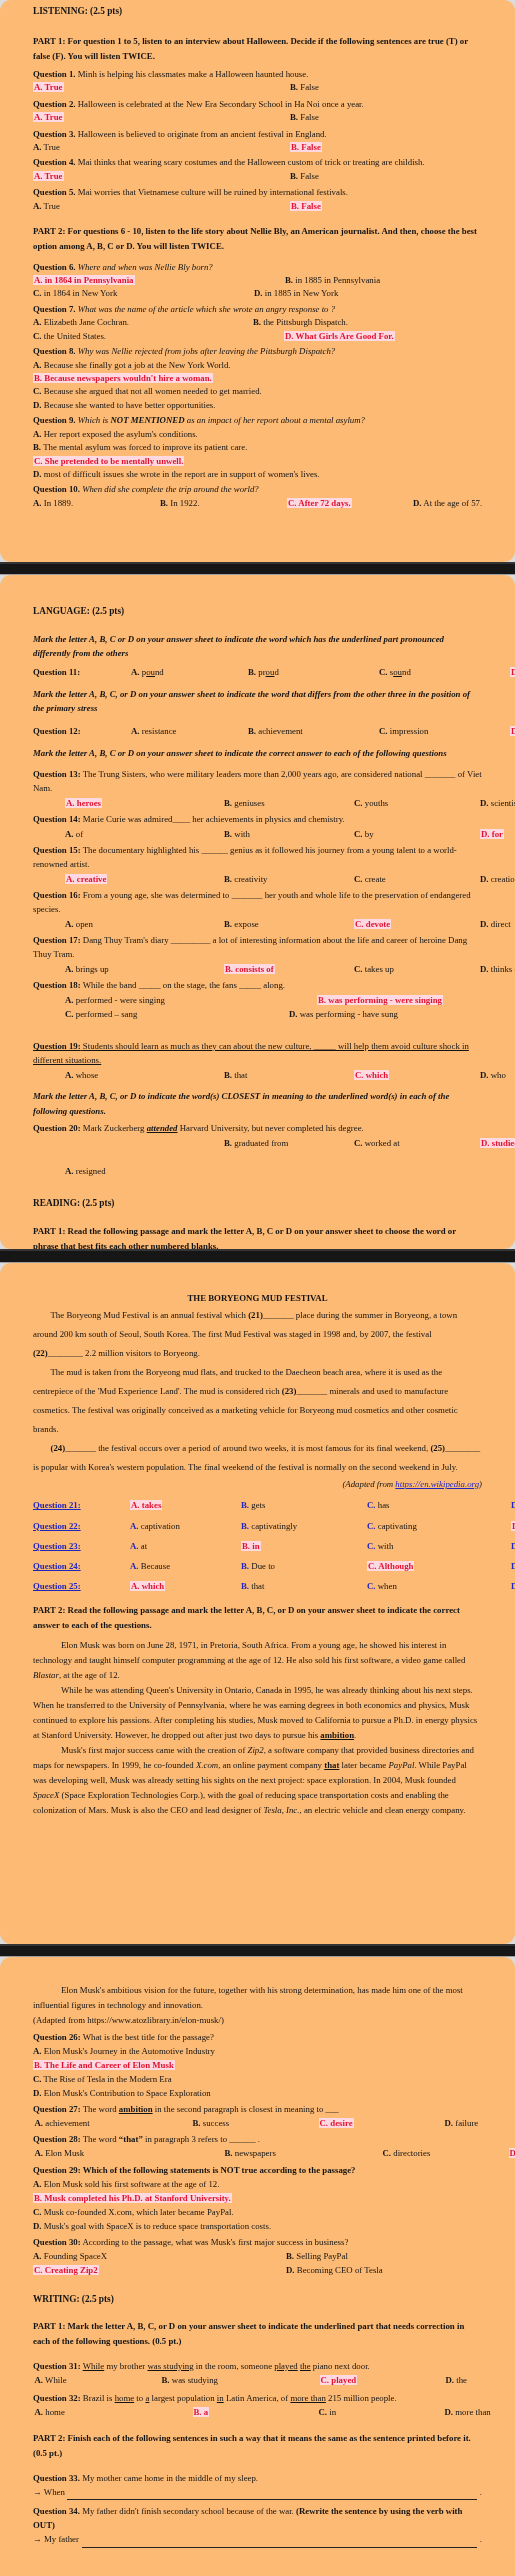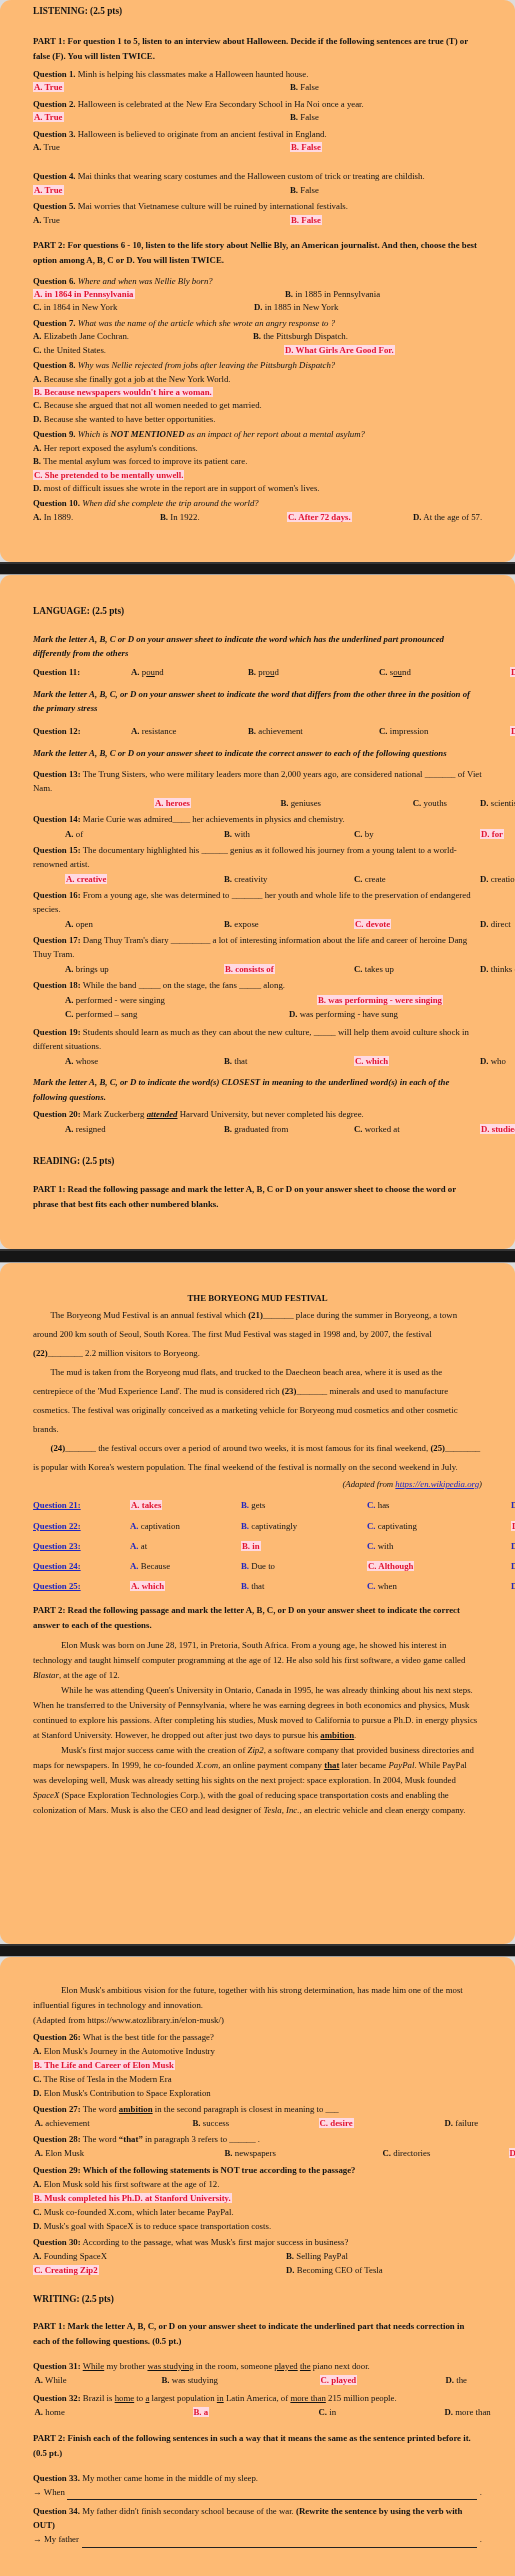--- a/index.html
+++ b/index.html
@@ -64,21 +64,21 @@
 
     <div class="q" style="margin-top:3.1px;">
       <span class="qlabel">Question 3.</span>
       <span>Halloween is believed to originate from an ancient festival in England.</span>
     </div>
     <div class="row">
       <span class="cell" style="width:224px;"><span class="optlet">A.</span> <span>True</span></span>
       <span class="cell"><span class="ans"><span class="optlet">B.</span> <span>False</span></span></span>
     </div>
 
-    <div class="q" style="margin-top:16px;">
+    <div class="q" style="margin-top:2px;">
       <span class="qlabel">Question 4.</span>
       <span>Mai thinks that wearing scary costumes and the Halloween custom of trick or treating are childish.</span>
     </div>
     <div class="row">
       <span class="cell" style="width:224px;"><span class="ans"><span class="optlet">A.</span> <span>True</span></span></span>
       <span class="cell"><span class="optlet">B.</span> <span>False</span></span>
     </div>
 
     <div class="q" style="margin-top:3.1px;">
       <span class="qlabel">Question 5.</span>
@@ -169,21 +169,21 @@
       <span class="cell" style="width:98px;"><span class="optlet">C.</span> <span>impression</span></span>
       <span class="cell"><span class="ans"><span class="optlet">D.</span> <span>enemy</span></span></span>
     </div>
 
     <div class="instr" style="margin-top:8.2px;">Mark the letter A, B, C or D on your answer sheet to indicate the correct answer to each of the following questions</div>
 
     <div class="q" style="margin-top:6.2px;">
       <span class="qlabel">Question 13:</span>
       <span>The Trung Sisters, who were military leaders more than 2,000 years ago, are considered national _______ of Viet Nam.</span>
     </div>
-    <div class="row" style="padding-left:32px;margin:1px 0 2.1px;text-align:right;">
+    <div class="row" style="padding-left:32px;margin:1px 0 2.1px;">
       <span class="cell" style="width:126px;"><span class="ans"><span class="optlet">A.</span> <span>heroes</span></span></span>
       <span class="cell" style="width:97px;"><span class="optlet">B.</span> <span>geniuses</span></span>
       <span class="cell" style="width:93px;"><span class="optlet">C.</span> <span>youths</span></span>
       <span class="cell"><span class="optlet">D.</span> <span>scientists</span></span>
     </div>
 
     <div class="q" style="margin-top:2.1px;">
       <span class="qlabel">Question 14:</span>
       <span>Marie Curie was admired____ her achievements in physics and chemistry.</span>
     </div>
@@ -233,38 +233,38 @@
     </div>
     <div class="row" style="padding-left:32px;margin-top:1px;">
       <span class="cell" style="width:219px;"><span class="optlet">A.</span> <span>performed - were singing</span></span>
       <span class="cell"><span class="ans"><span class="optlet">B.</span> <span>was performing - were singing</span></span></span>
     </div>
     <div class="row" style="padding-left:32px;margin-bottom:2.1px;">
       <span class="cell" style="width:191px;"><span class="optlet">C.</span> <span>performed – sang</span></span>
       <span class="cell"><span class="optlet">D.</span> <span>was performing - have sung</span></span>
     </div>
 
-    <div class="q" style="margin-top:4px;">
+    <div class="q" style="margin-top:18px;text-decoration:underline;">
       <span class="qlabel">Question 19:</span>
       <span>Students should learn as much as they can about the new culture, _____ will help them avoid culture shock in different situations.</span>
     </div>
     <div class="row" style="padding-left:32px;margin:1px 0 2.1px;">
       <span class="cell" style="width:126px;"><span class="optlet">A.</span> <span>whose</span></span>
       <span class="cell" style="width:97px;"><span class="optlet">B.</span> <span>that</span></span>
       <span class="cell" style="width:93px;"><span class="ans"><span class="optlet">C.</span> <span>which</span></span></span>
       <span class="cell"><span class="optlet">D.</span> <span>who</span></span>
     </div>
 
     <div class="instr" style="margin-top:7.2px;">Mark the letter A, B, C, or D to indicate the word(s) CLOSEST in meaning to the underlined word(s) in each of the following questions.</div>
     <div class="q" style="margin-top:3.1px;">
       <span class="qlabel">Question 20:</span>
       <span><span>Mark Zuckerberg </span><span class="sb si su">attended</span><span> Harvard University, but never completed his degree.</span></span>
     </div>
     <div class="row" style="padding-left:32px;margin:1px 0 2.1px;">
-      <span class="cell" style="width:126px;"><span class="optlet">A.</span> <span>resigned</span></span>
+      <span class="cell" style="width:126px;margin-top:28px;"><span class="optlet">A.</span> <span>resigned</span></span>
       <span class="cell" style="width:97px;"><span class="optlet">B.</span> <span>graduated from</span></span>
       <span class="cell" style="width:93px;"><span class="optlet">C.</span> <span>worked at</span></span>
       <span class="cell"><span class="ans"><span class="optlet">D.</span> <span>studied at</span></span></span>
     </div>
 
     <div class="sec-title" style="margin-top:19.6px;">READING: (2.5 pts)</div>
     <div class="part-head" style="margin-top:16.5px;">PART 1: Read the following passage and mark the letter A, B, C or D on your answer sheet to choose the word or phrase that best fits each other numbered blanks.</div>
   </div>
 
   <div class="pbreak"></div>

